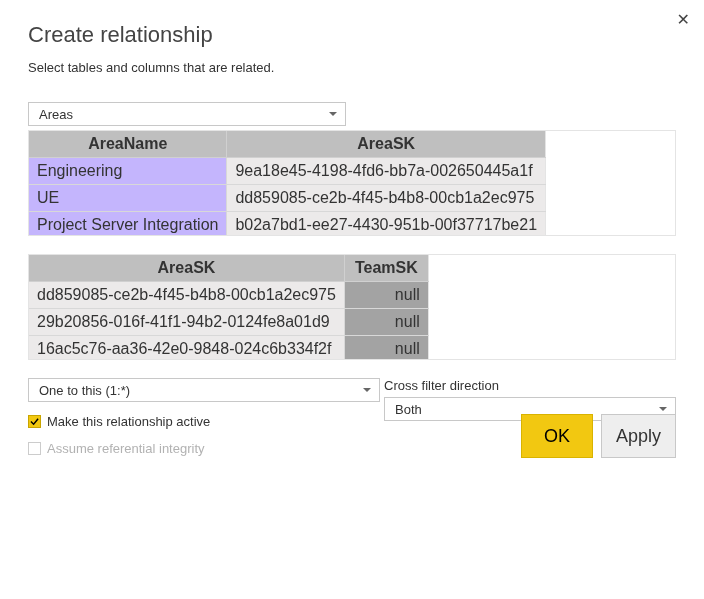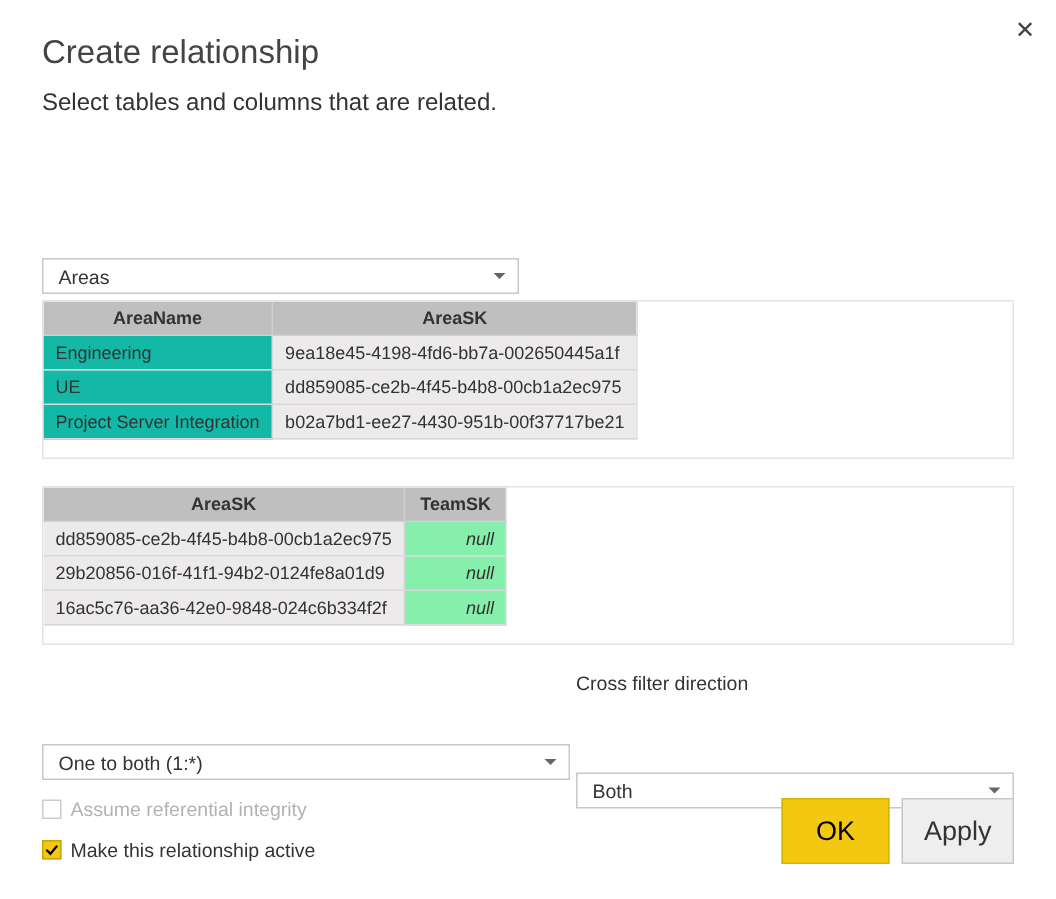--- a/index.html
+++ b/index.html
@@ -26,72 +26,71 @@
     cursor: pointer;
     font-family: Arial, sans-serif;
   }
   h1 {
     font-size: 22px;
     font-weight: 300;
     color: #444;
     margin: 0 0 12px 0;
   }
   .subtitle {
-    margin-bottom: 46px;
-    font-size: 16px;
+    margin-bottom: 27px;
+    font-size: 13px;
     color: #333;
   }
   .dropdown {
     display: inline-flex;
     align-items: center;
     justify-content: space-between;
     width: 318px;
     height: 24px;
     border: 1px solid #c8c8c8;
     background: #fff;
     padding: 0 8px 0 10px;
     font-size: 13px;
     color: #333;
     cursor: pointer;
-    margin-top: 48px;
   }
   .dropdown.w352 { width: 352px; }
   .caret {
     width: 0; height: 0;
     border-left: 4px solid transparent;
     border-right: 4px solid transparent;
     border-top: 4px solid #666;
   }
   .preview-box {
     border: 1px solid #e4e4e4;
     height: 106px;
     margin-top: 4px;
     margin-bottom: 18px;
     overflow: hidden;
   }
   table.data {
     border-collapse: collapse;
-    font-size: 12px;
+    font-size: 16px;
   }
   table.data th {
     background: #bfbfbf;
     font-weight: bold;
     text-align: center;
     padding: 4px 10px;
     border: 1px solid #d0d0d0;
     border-top: none;
   }
   table.data td {
     border: 1px solid #d8d8d8;
     padding: 4px 8px;
-    background: #14b8a6;
+    background: #c4b5fd;
     white-space: nowrap;
   }
   table.data td.sel { background: #eceaea; }
-  table.data td.null { font-style: italic; text-align: right; background:#86efac; }
+  table.data td.null { text-align: right; background:#a3a3a3; }
   table.data th:first-child, table.data td:first-child { border-left: none; }
   table.data th:last-child, table.data td:last-child { border-right-color:#e4e4e4; }
   table.data tr:first-child th { border-top: none; }
 
   .options-row {
     display: flex;
     gap: 0;
     margin-top: 4px;
   }
   .opt-col { width: 50%; }
@@ -208,37 +207,37 @@
         <td class="null">null</td>
       </tr>
     </tbody>
       </table>
   </div>
 
   
   <div class="options-row">
     <div class="opt-col left">
       <div class="dropdown w352">
-        <span>One to both (1:*)</span>
+        <span>One to this (1:*)</span>
         <span class="caret"></span>
-      </div>
-      <div class="check-row disabled">
-        <span class="checkbox">
-          
-        </span>
-        <span>Assume referential integrity</span>
       </div>
       <div class="check-row">
         <span class="checkbox checked">
           <svg width="9" height="9" viewBox="0 0 10 10">
               <path d="M1 5 L4 8 L9 2" stroke="#000" stroke-width="1.6" fill="none"></path>
             </svg>
         </span>
         <span>Make this relationship active</span>
       </div>
+      <div class="check-row disabled">
+        <span class="checkbox">
+          
+        </span>
+        <span>Assume referential integrity</span>
+      </div>
     </div>
     <div class="opt-col right">
       <div class="opt-label">Cross filter direction</div>
       <div class="dropdown full" style="width:292px">
         <span>Both</span>
         <span class="caret"></span>
       </div>
     </div>
   </div>
 

